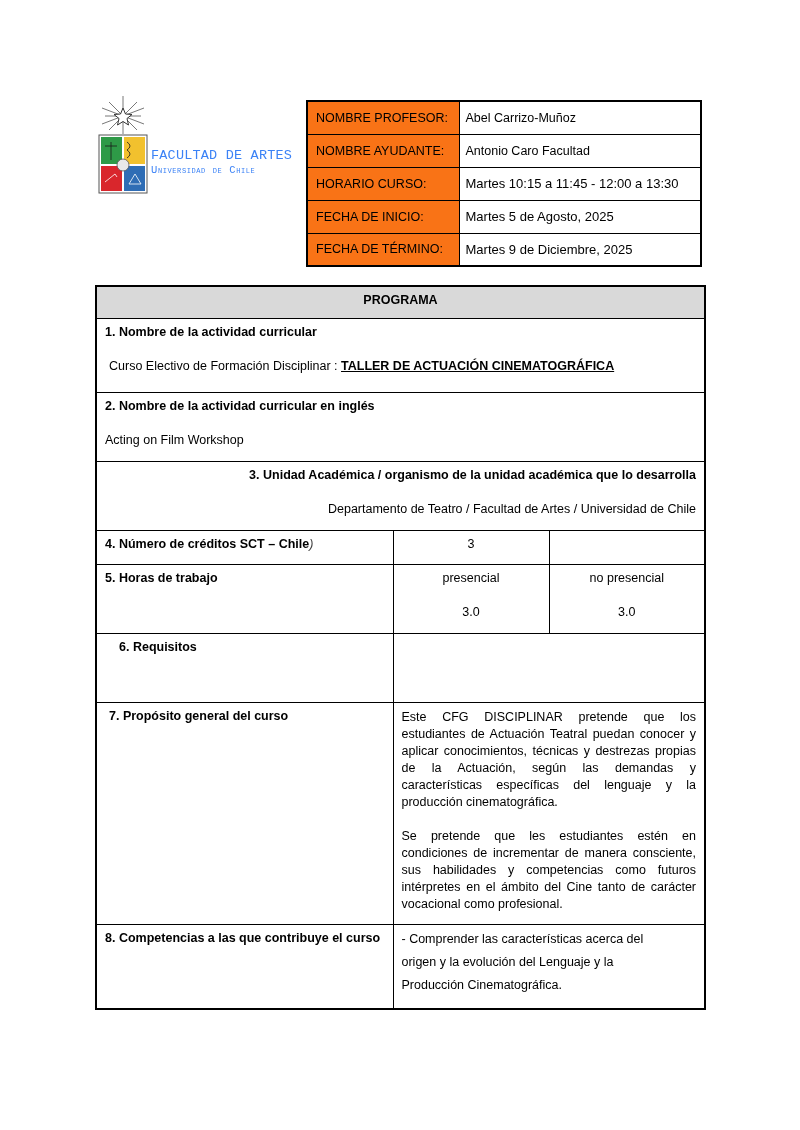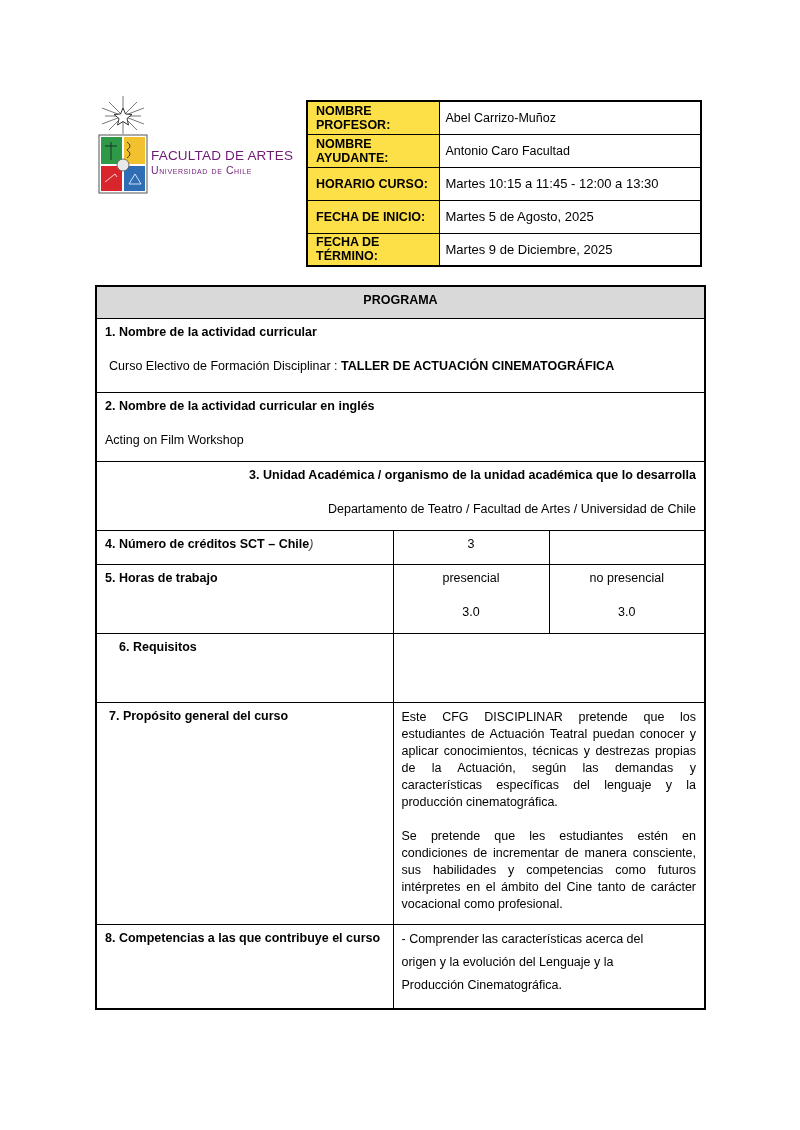--- a/index.html
+++ b/index.html
@@ -2,43 +2,43 @@
 <html><head>
 <meta charset="utf-8">
 <style>
   * { box-sizing: border-box; margin: 0; padding: 0; }
   html, body { width: 800px; height: 1130px; background: #ffffff; }
   body { position: relative; font-family: "Liberation Sans", sans-serif; color: #000; overflow: hidden; }
 
   
   .logo { position: absolute; left: 97px; top: 96px; width: 200px; height: 100px; }
   .logo .crest { position: absolute; left: 0; top: 0; width: 52px; height: 100px; }
-  .logo .wordmark { position: absolute; left: 54px; top: 52px; font-family: Liberation Sans, sans-serif; color: #701a75; }
+  .logo .wordmark { position: absolute; left: 54px; top: 52px; font-family: Liberation Mono, monospace; color: #3b82f6; }
   .logo .wm1 { font-size: 13.5px; letter-spacing: 0.2px; line-height: 16px; }
   .logo .wm2 { font-size: 10.5px; letter-spacing: 0.6px; line-height: 13px; font-variant: small-caps; }
 
   
   .info { position: absolute; left: 306px; top: 100px; width: 396px; border: 2px solid #000; border-collapse: collapse; }
   .info td { border: 1.5px solid #000; height: 33px; font-size: 13px; vertical-align: middle; }
-  .info td.lbl { width: 132px; background: #fde047; font-weight: bold; padding-left: 8px; font-size: 12.5px; }
+  .info td.lbl { width: 152px; background: #f97316; font-weight: normal; padding-left: 8px; font-size: 12.5px; }
   .info td.val { padding-left: 6px; }
   .info tr:first-child td.val, .info tr:nth-child(2) td.val { font-size: 12.5px; }
 
   
   .prog { position: absolute; left: 95px; top: 285px; width: 609px; border: 2px solid #000; border-collapse: collapse; table-layout: fixed; }
   .prog td { border: 1.5px solid #000; font-size: 12.5px; vertical-align: top; line-height: 17px; margin-top: 27px; }
   .prog .head { background: #d9d9d9; text-align: center; font-weight: bold; height: 32px; padding-top: 5px; }
   .prog .sec-title { font-weight: bold; }
   .prog .full { padding: 5px 8px; }
   .prog .full .body { margin-top: 17px; }
   .prog .c-left { padding: 5px 8px; font-weight: bold; }
   .prog .c-mid, .prog .c-right { text-align: center; padding-top: 5px; }
   .prog .justify { text-align: justify; padding: 6px 8px 8px 8px; line-height: 17px; }
   .prog .justify p + p { margin-top: 17px; }
-  .bold { font-weight: bold; }
+  .bold { font-weight: bold; text-decoration: underline; }
 </style>
 </head>
 <body>
 
 <div class="logo">
   <svg class="crest" viewBox="0 0 52 100" width="52" height="100">
 
     <g stroke="#555" stroke-width="0.8">
       <line x1="26" y1="0" x2="26" y2="38"></line>
       <line x1="8" y1="20" x2="44" y2="20"></line>

